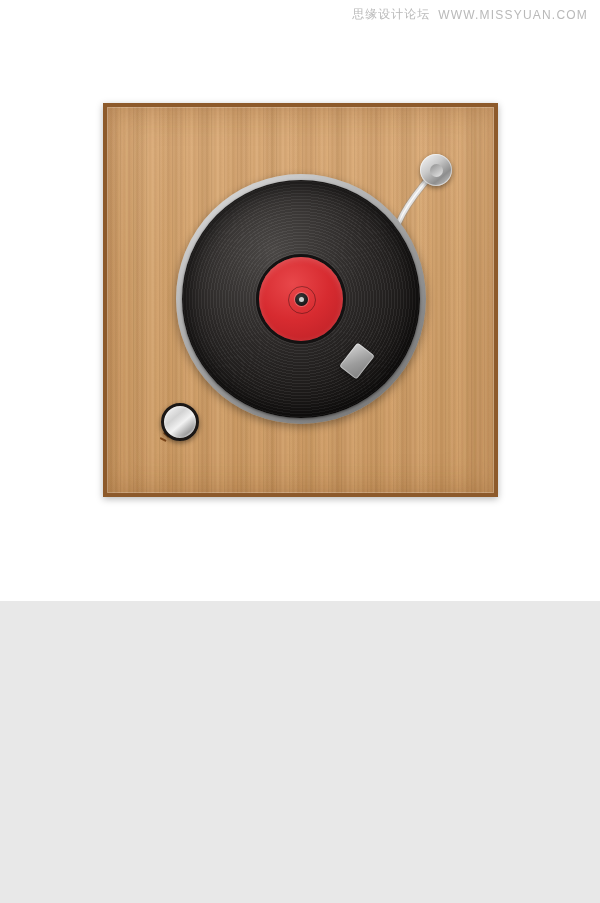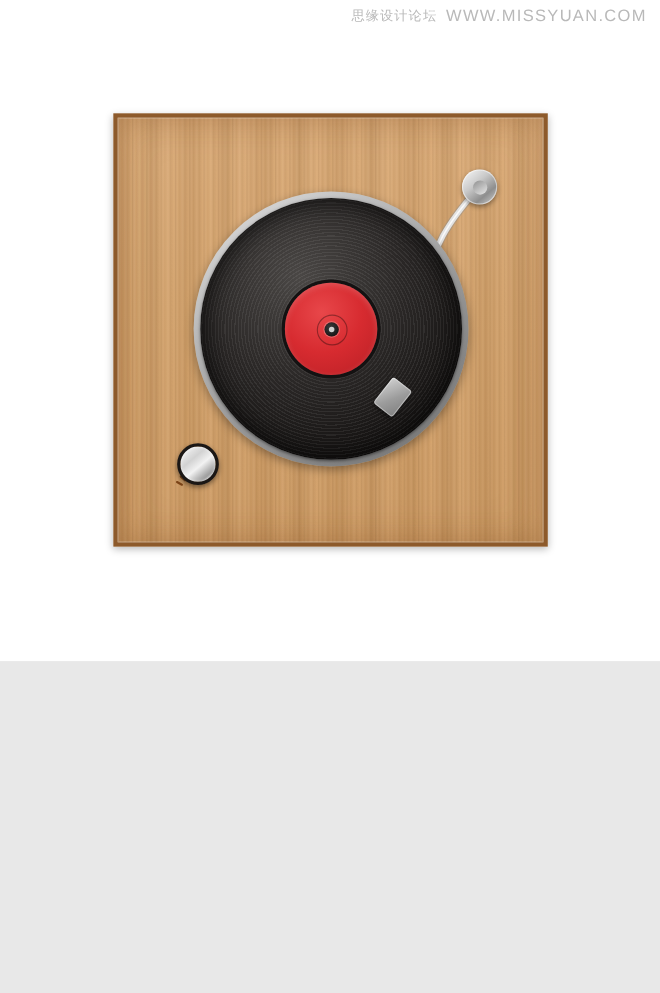--- a/index.html
+++ b/index.html
@@ -16,21 +16,21 @@
     position:absolute;left:0;top:0;width:600px;height:601px;
     background:#ffffff;
   }
   #watermark{
     position:absolute;right:12px;top:6px;
     display:flex;align-items:center;gap:8px;
     color:#b9b9b9;font-size:11px;letter-spacing:.5px;
     white-space:nowrap;user-select:none;
   }
   #watermark .cn{font-size:12px;letter-spacing:1px;}
-  #watermark .url{font-size:15px;letter-spacing:1.2px;}
+  #watermark .url{font-size:12px;letter-spacing:1.2px;}
 
   
   #board{
     position:absolute;left:103px;top:103px;width:395px;height:394px;
     background:
       linear-gradient(90deg,
         rgba(0,0,0,.07) 0px, rgba(255,255,255,.05) 2px, rgba(0,0,0,.04) 4px,
         rgba(255,255,255,.06) 7px, rgba(0,0,0,.05) 9px, rgba(255,255,255,.03) 12px),
       linear-gradient(90deg,
         rgba(0,0,0,.05) 0px, rgba(255,255,255,.04) 17px, rgba(0,0,0,.06) 31px,

